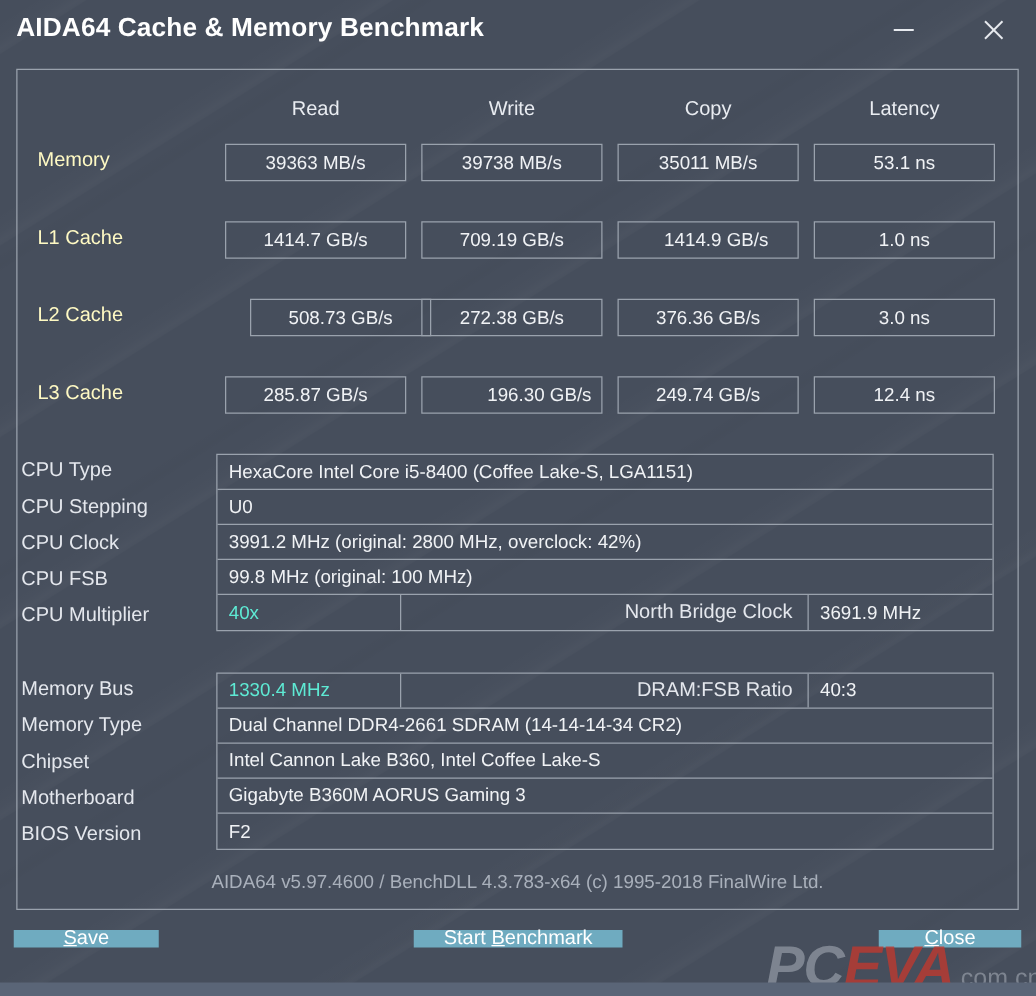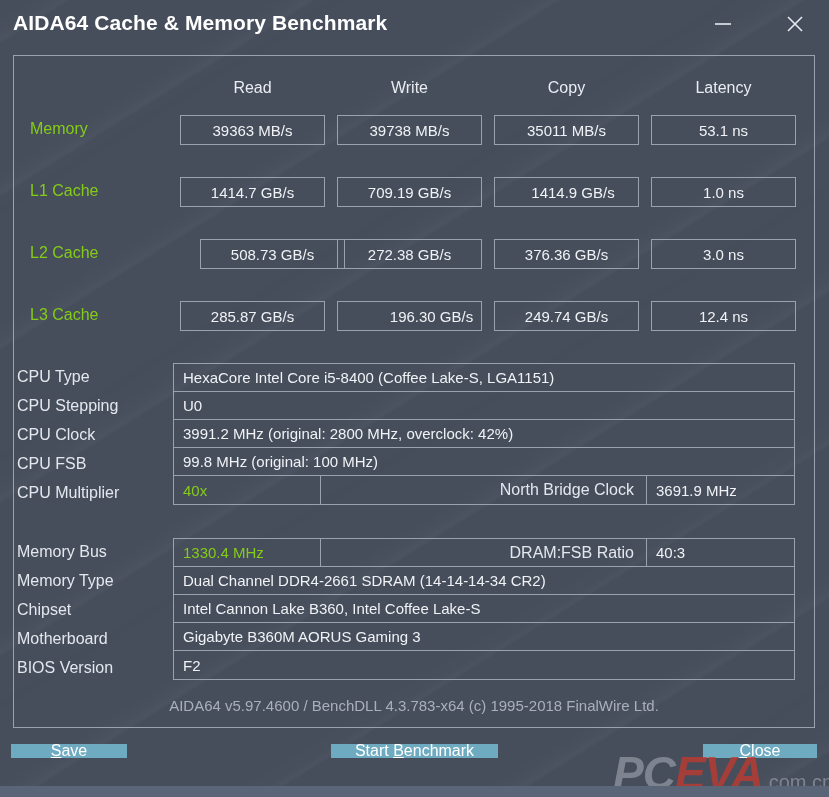--- a/index.html
+++ b/index.html
@@ -92,21 +92,21 @@
     top: 24px;
     width: 145px;
     text-align: center;
     font-size: 16px;
     color: #e9ecf1;
   }
   .bench-row-label {
     position: absolute;
     left: 17px;
     font-size: 16px;
-    color: #84cc16;
+    color: #fef9c3;
     white-space: nowrap;
   }
   .cell {
     position: absolute;
     width: 145px;
     height: 30px;
     border: 1px solid #9aa2ad;
     display: flex;
     align-items: center;
     justify-content: center;
@@ -146,21 +146,21 @@
 
   
   .split-row { display: flex; align-items: stretch; }
   .split-left {
     width: 147px;
     border-right: 1px solid #9aa2ad;
     display: flex;
     align-items: center;
     padding-left: 9px;
     font-size: 15px;
-    color: #84cc16;
+    color: #5eead4;
     white-space: nowrap;
   }
   .split-mid {
     flex: 1;
     display: flex;
     align-items: center;
     justify-content: flex-end;
     padding-right: 12px;
     font-size: 16px;
     color: #e4e7ed;

